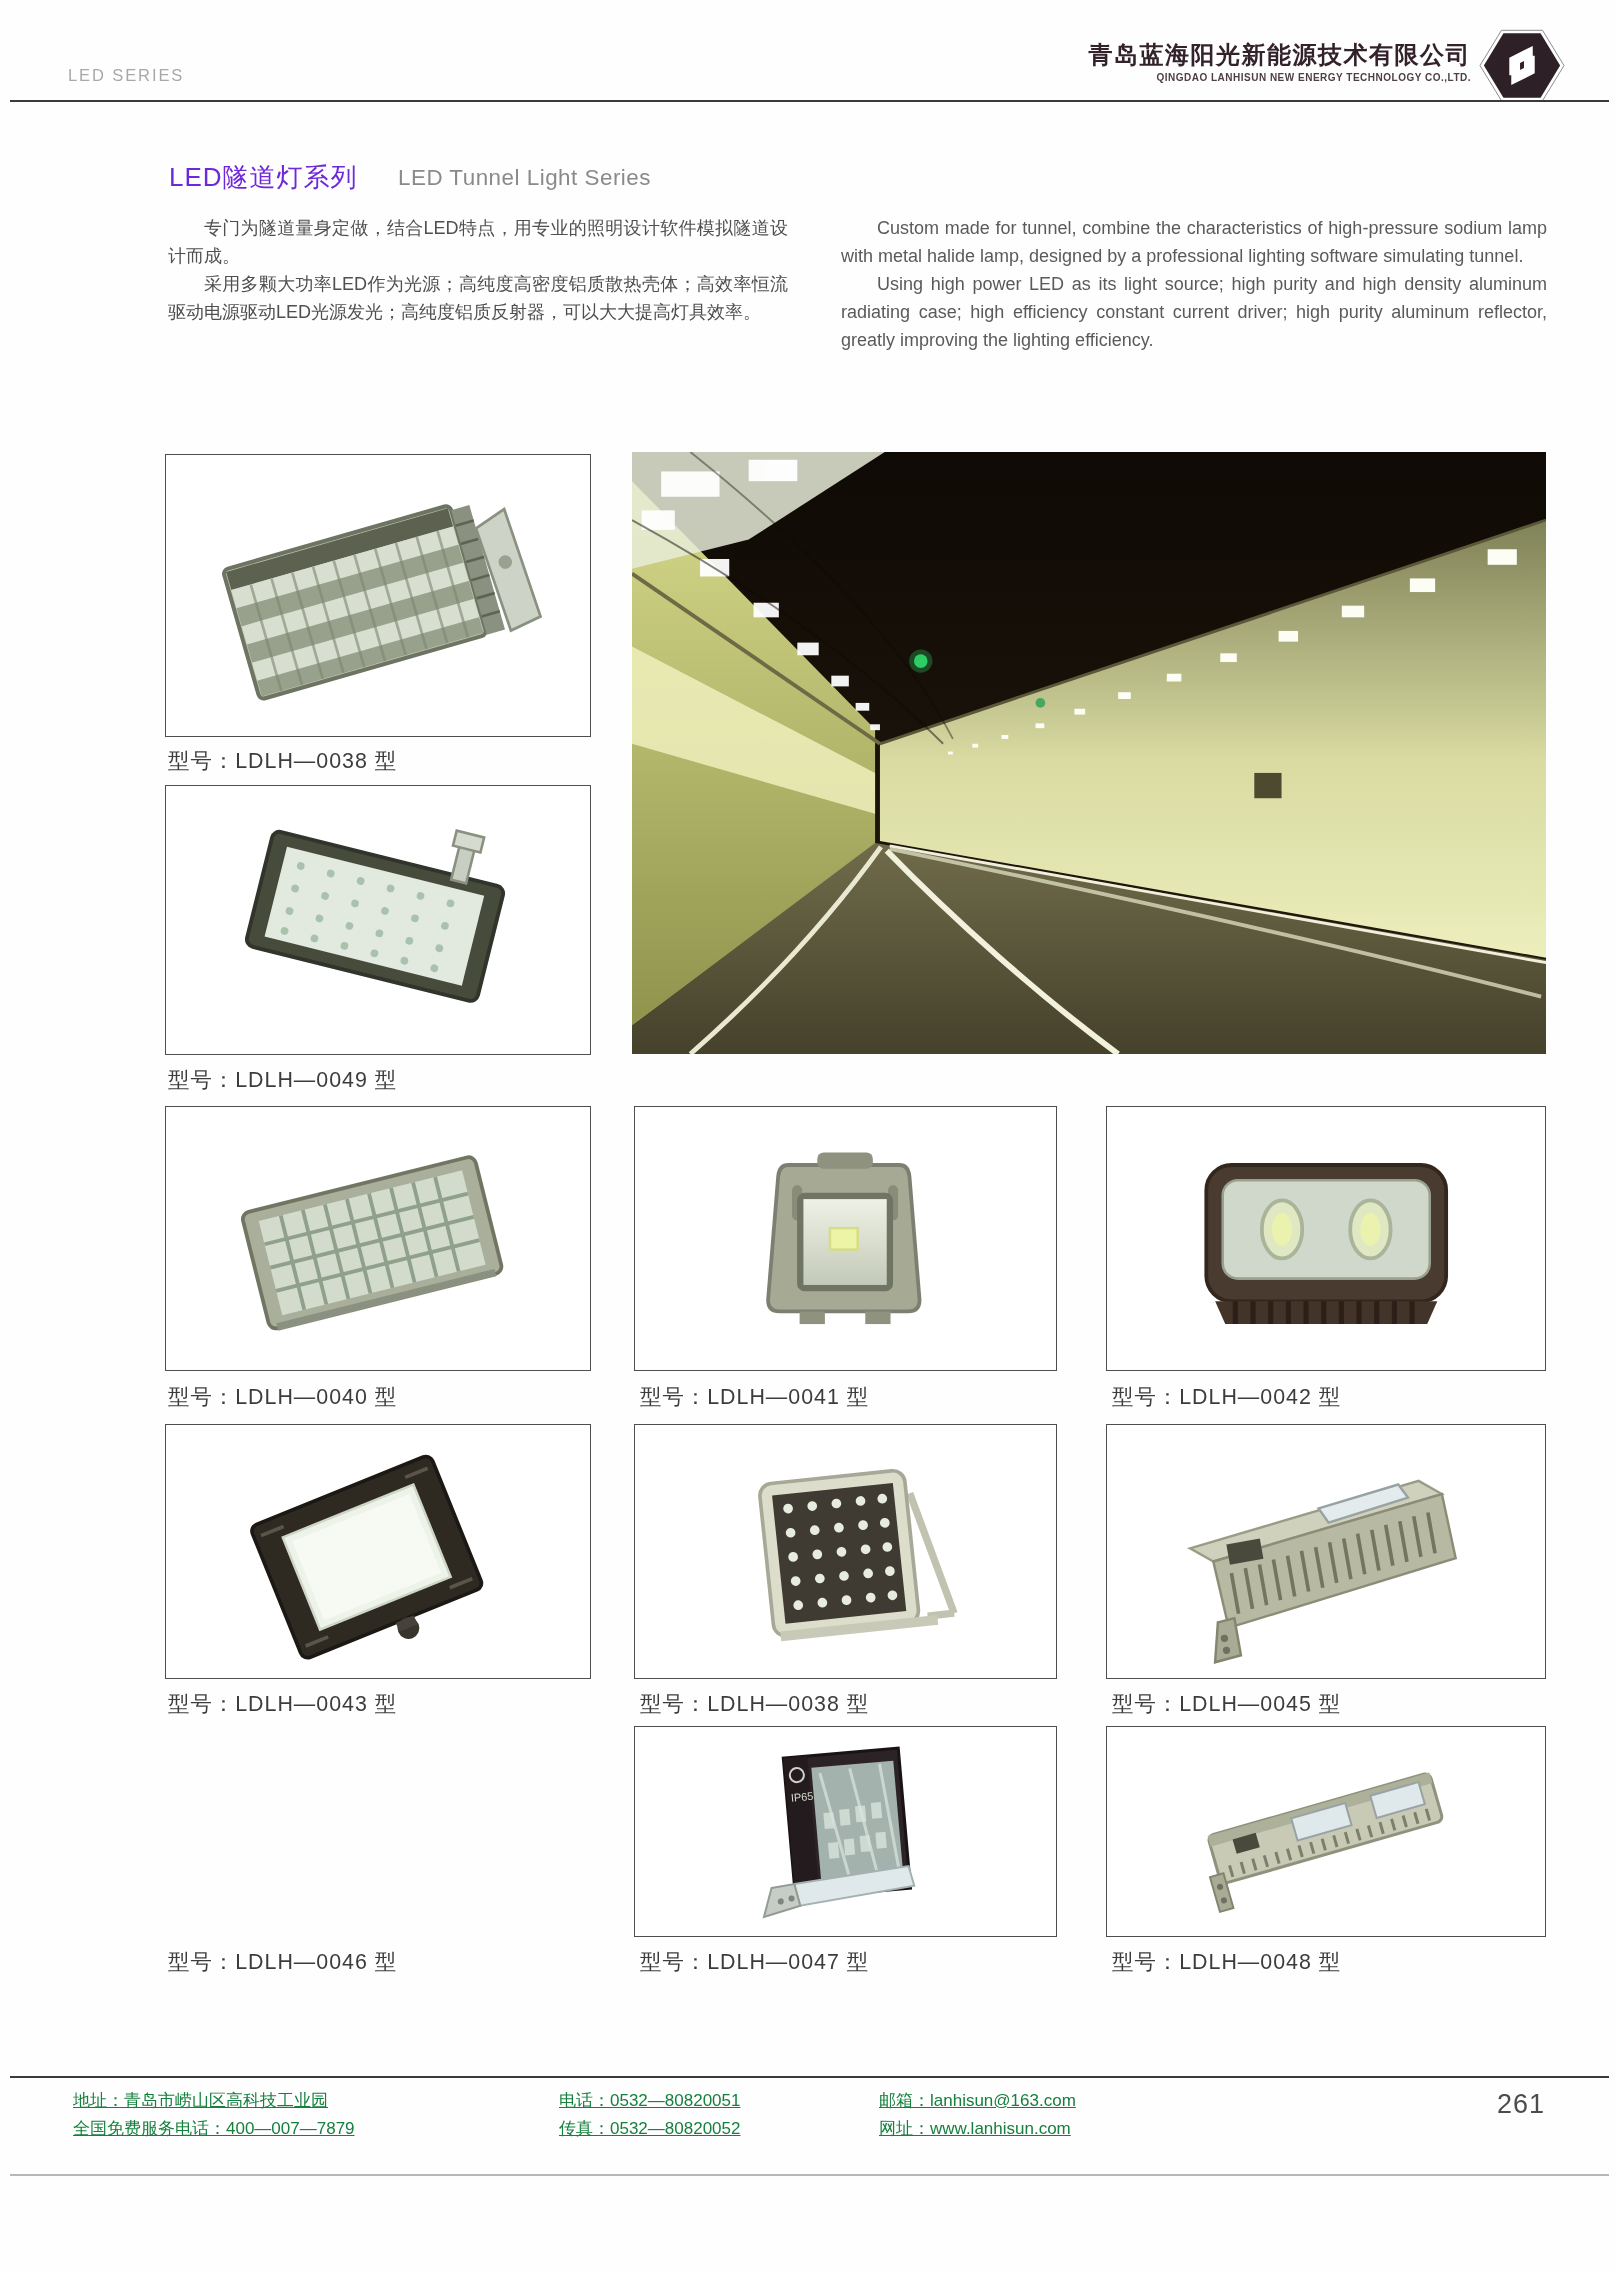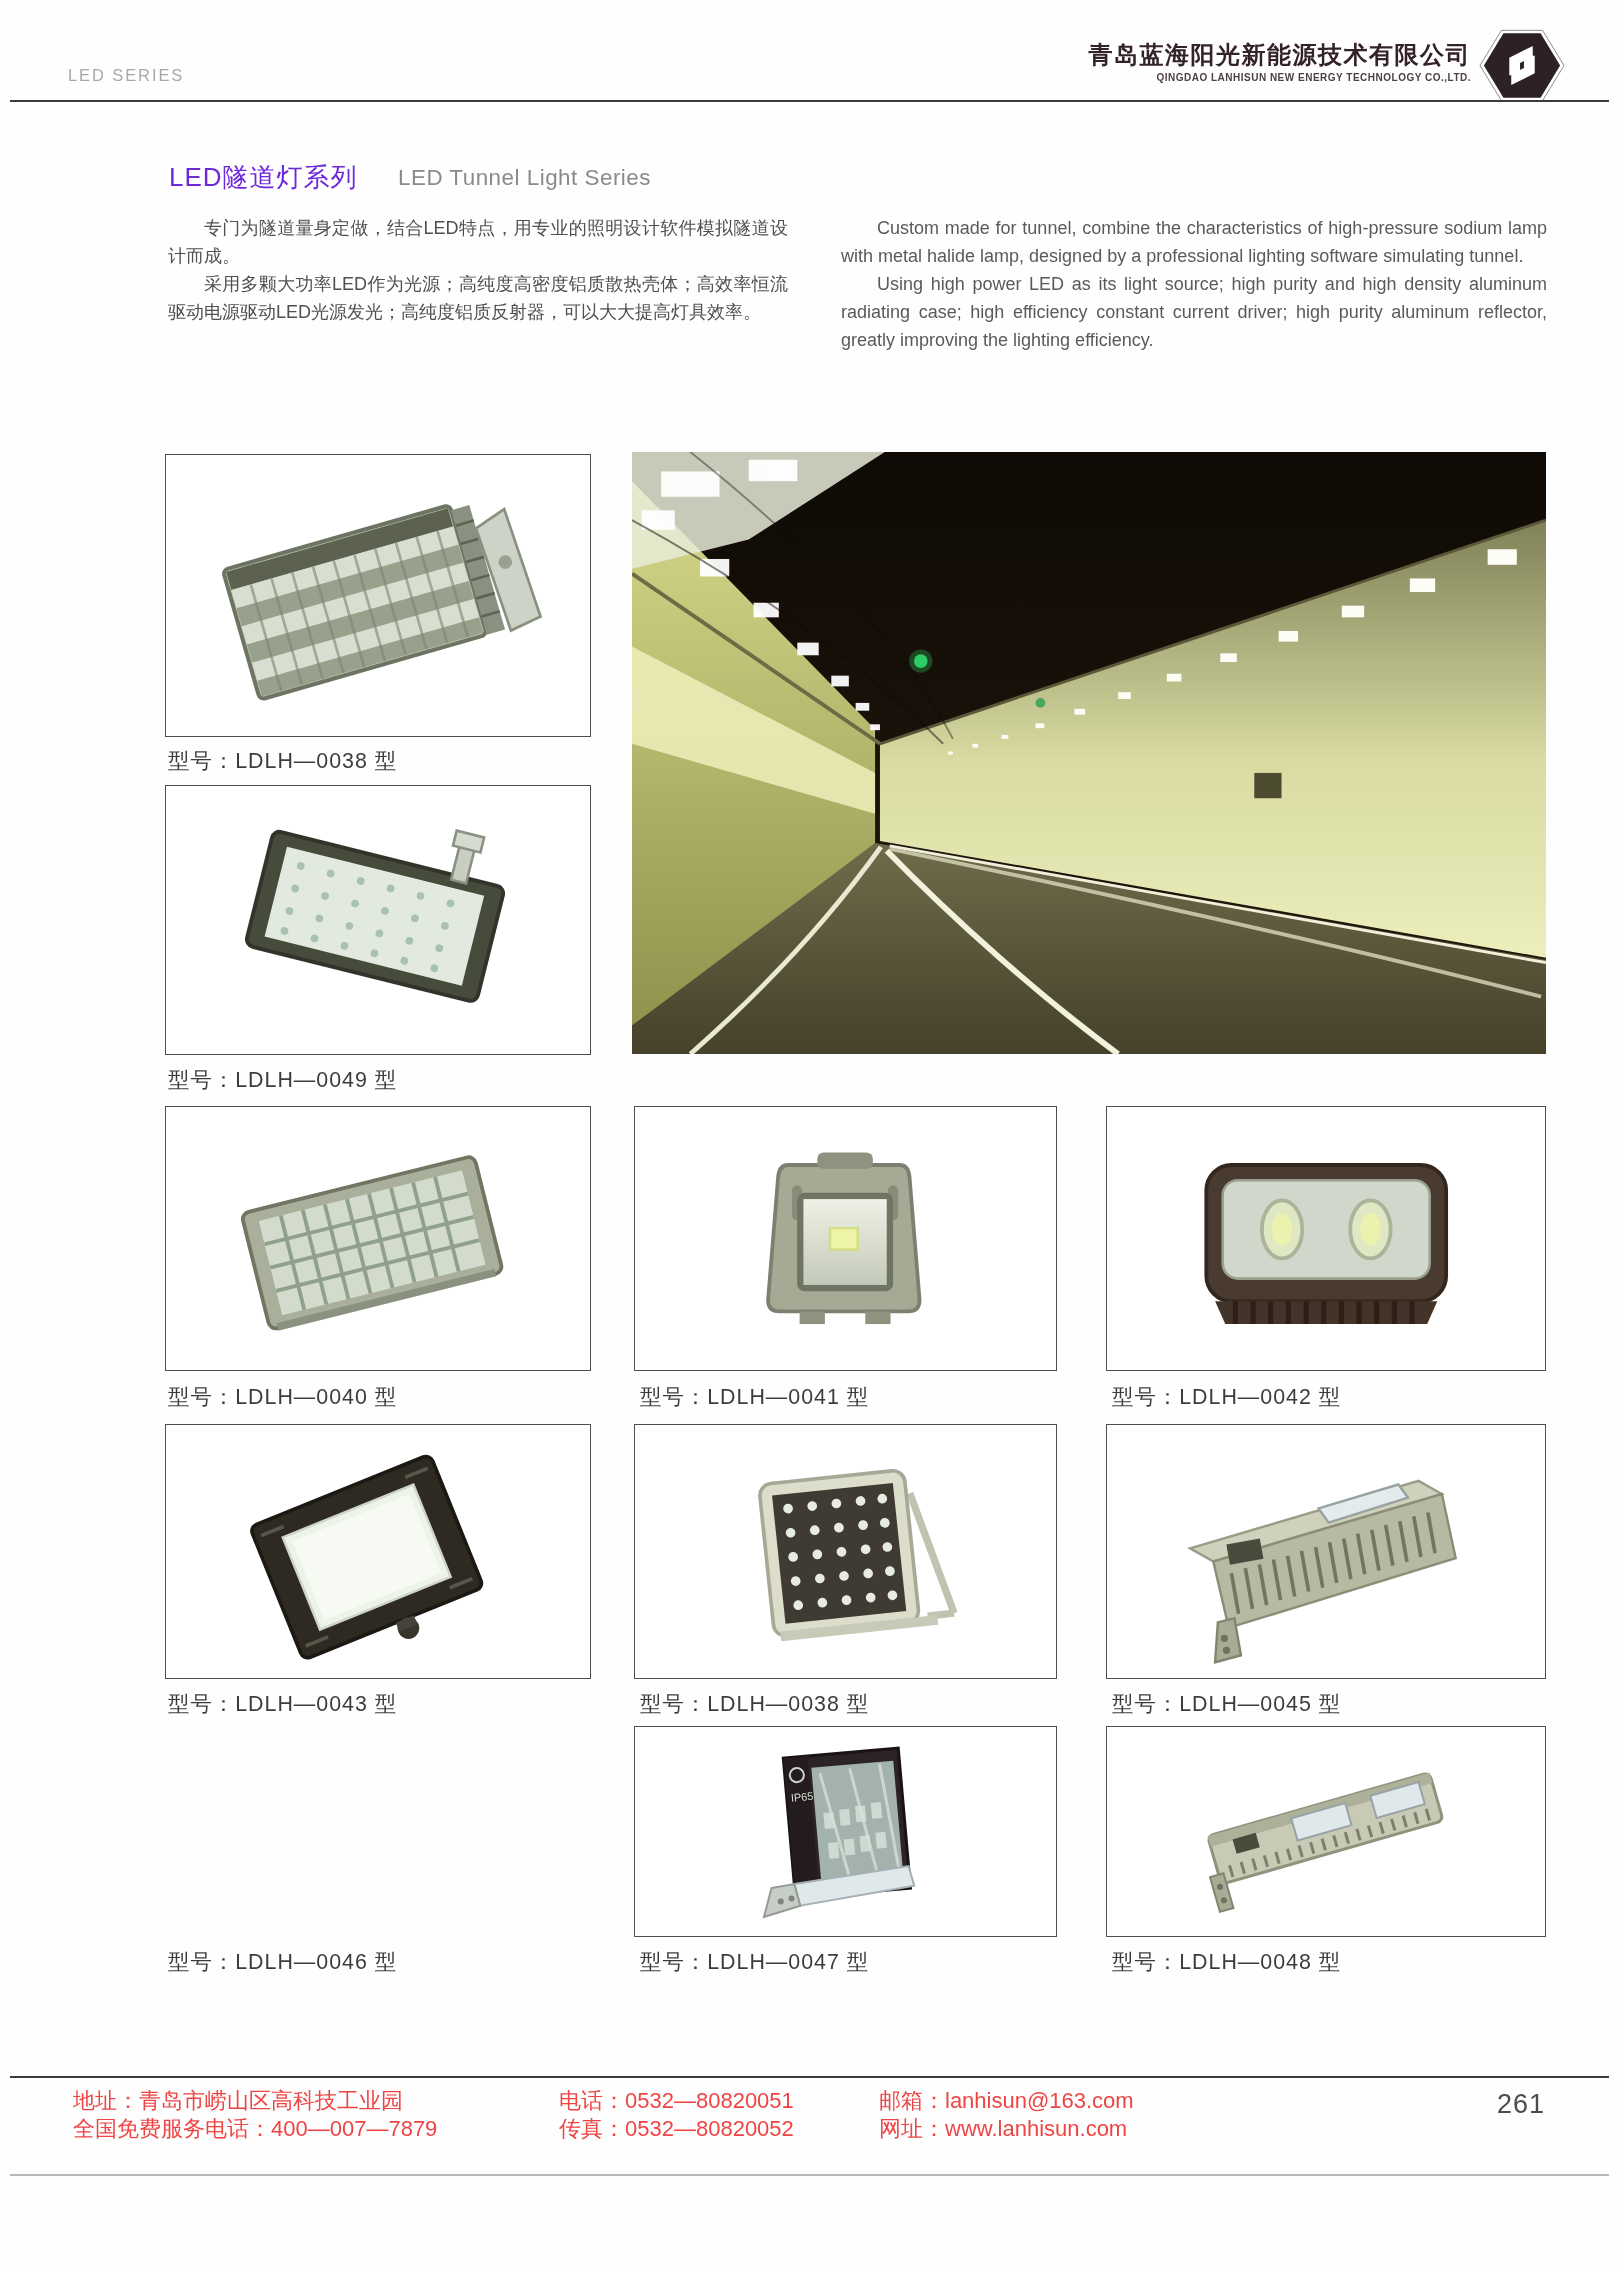--- a/index.html
+++ b/index.html
@@ -13,21 +13,21 @@
   .co-en{font-size:10px;font-weight:bold;color:#4e3e46;letter-spacing:0.5px;white-space:nowrap;}
   .title-cn{font-size:26px;font-weight:normal;color:#6d28d9;letter-spacing:1px;}
   .title-en{font-size:22.4px;color:#8a8a8a;letter-spacing:0.5px;}
   .intro{font-size:18px;line-height:28px;text-align:justify;color:#4f4f4f;}
   .intro p{margin:0;text-indent:2em;}
   .intro-en{color:#5a5a5a;}
   .pbox{position:absolute;border:1.5px solid #4e4e4e;background:#fff;
         display:flex;align-items:center;justify-content:center;overflow:hidden;}
   .pimg{width:96%;height:96%;}
   .plabel{position:absolute;font-size:21.4px;color:#3c3c3c;letter-spacing:1px;white-space:nowrap;}
-  .footer-col{position:absolute;font-size:22px;color:#ef4444;line-height:28px;white-space:nowrap;}
+  .footer-col{position:absolute;font-size:17px;color:#15803d;line-height:28px;white-space:nowrap;text-decoration:underline;}
   .pagenum{position:absolute;font-size:27px;color:#4c4c4c;letter-spacing:1px;}
 </style>
 </head>
 <body>
 
 <div class="page">
 
   <div class="abs series" style="left:68px;top:66px;">LED SERIES</div>
 
   <div class="abs co-cn" style="right:146px;top:39px;">青岛蓝海阳光新能源技术有限公司</div>

